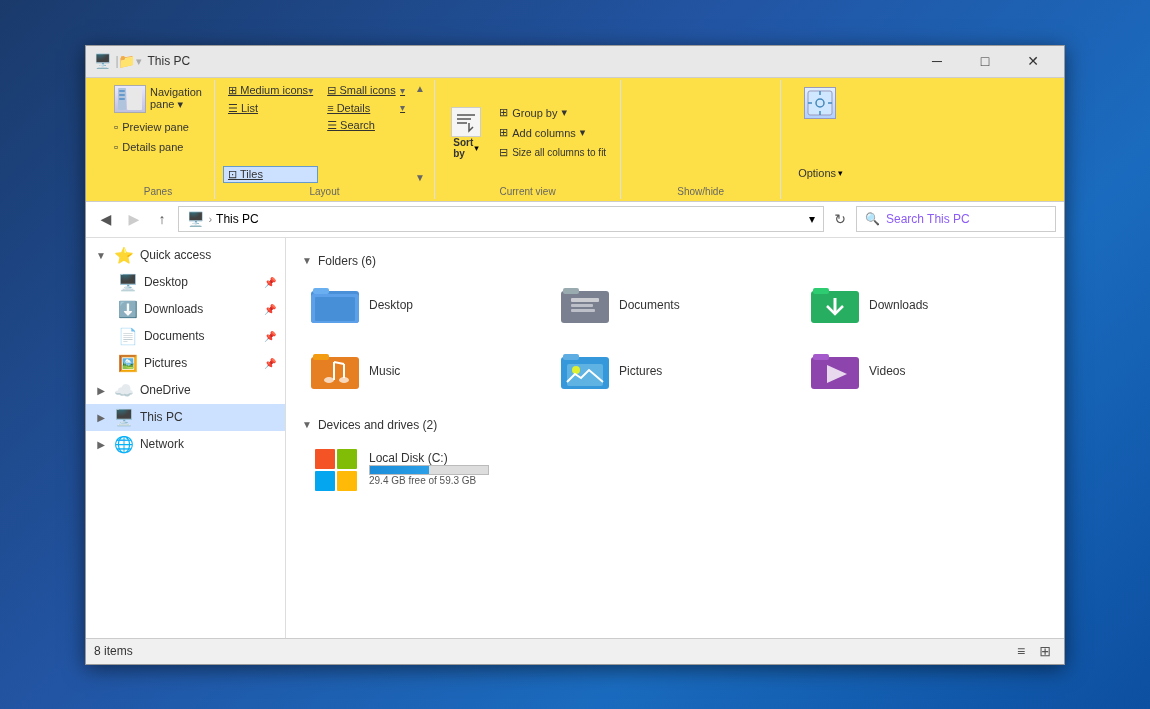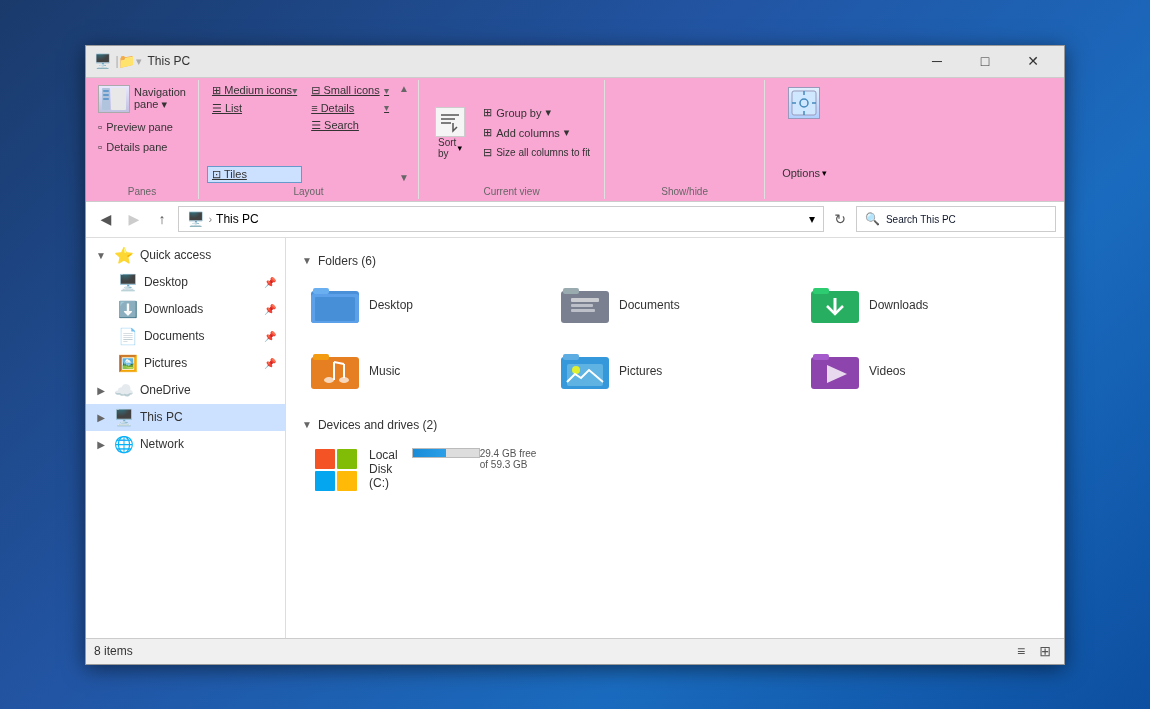--- a/index.html
+++ b/index.html
@@ -77,25 +77,25 @@
       border-radius: 50%;
       color: white;
       font-size: 12px;
       font-weight: bold;
       display: flex; align-items: center; justify-content: center;
       cursor: pointer;
     }
 
     
     .ribbon {
-      background: #f9a8d4;
+      background: #fde047;
       border-bottom: 1px solid #ccc;
       display: flex;
       align-items: stretch;
-      padding: 2px 0;
+      padding: 2px 16px;
       flex-shrink: 0;
       min-height: 90px;
     }
     .ribbon-group {
       display: flex;
       flex-direction: column;
       align-items: center;
       border-right: 1px solid #e0e0e0;
       padding: 2px 8px;
       min-width: 80px;
@@ -168,21 +168,21 @@
     .sort-large {
       display: flex; flex-direction: column; align-items: center;
       cursor: pointer; padding: 2px 8px;
     }
     .sort-icon-box {
       width: 30px; height: 30px;
       background: #f5f5f5; border: 1px solid #ccc;
       display: flex; align-items: center; justify-content: center;
       font-size: 14px;
     }
-    .sort-label { font-size: 10px; color: #333; }
+    .sort-label { font-size: 10px; color: #333; font-weight: bold; }
     .sort-arrow { font-size: 9px; }
 
     
     .showhide-group { min-width: 160px; }
     .checkbox-row {
       display: flex; align-items: center; gap: 4px;
       font-size: 11px; padding: 2px 4px; cursor: pointer; color: #333;
     }
     .checkbox-row input { width: 12px; height: 12px; cursor: pointer; }
     .hide-selected-btn {
@@ -309,21 +309,21 @@
       grid-template-columns: repeat(3, 1fr);
       gap: 4px;
       margin-bottom: 8px;
     }
     .drive-tile {
       display: flex; align-items: center; gap: 10px;
       padding: 6px 8px; cursor: pointer;
       border: 1px solid transparent;
     }
     .drive-icon { width: 48px; height: 48px; display: flex; align-items: center; justify-content: center; flex-shrink: 0; }
-    .drive-info { display: flex; flex-direction: row; gap: 0; }
+    .drive-info { display: flex; flex-direction: column; gap: 0; }
     .drive-name { font-size: 12px; color: #333; }
     .drive-bar-bg { width: 120px; height: 10px; background: #ddd; border: 1px solid #bbb; }
     .drive-bar-fill { height: 100%; background: linear-gradient(to right, #1a8cd8, #2b9fe8); }
     .drive-space { font-size: 10px; color: #555; }
 
     
     .status-bar {
       height: 26px;
       background: #f0f0f0;
       border-top: 1px solid #ccc;
@@ -494,21 +494,21 @@
     <button class="nav-btn">↑</button>
     <div class="address-path">
       <span style="font-size:14px;">🖥️</span>
       <span style="color:#888;font-size:11px;">›</span>
       <span>This PC</span>
       <span style="margin-left:auto;">▾</span>
     </div>
     <button class="path-refresh">↻</button>
     <div class="search-box">
       <span>🔍</span>
-      <span style="font-size:10px;color:#0f172a;">Search This PC</span>
+      <span style="font-size:12px;color:#8b5cf6;">Search This PC</span>
     </div>
   </div>
 
   <div class="main-content">
 
     <div class="sidebar">
 
       <div class="sidebar-item">
         <span class="sidebar-expand">▼</span>
         <span class="sidebar-icon">⭐</span>

